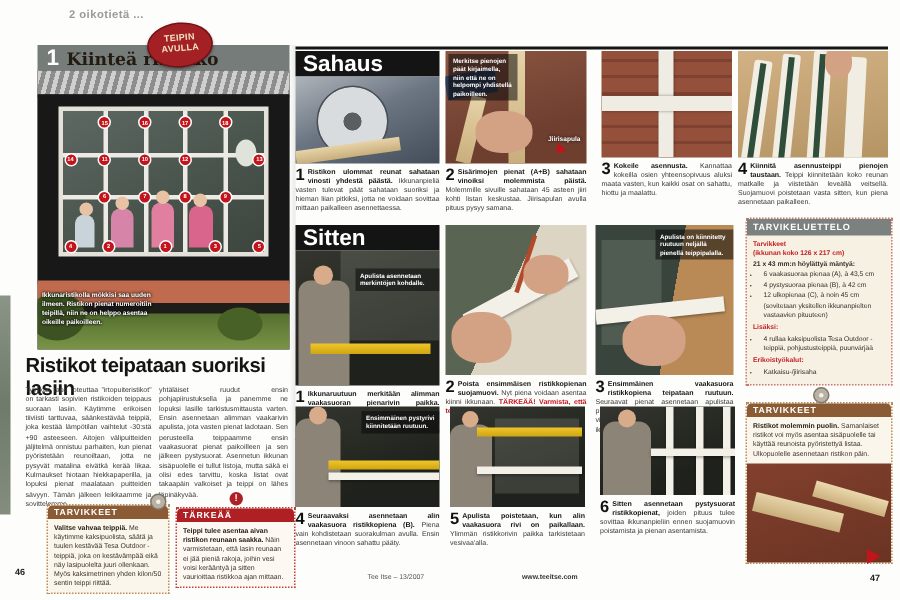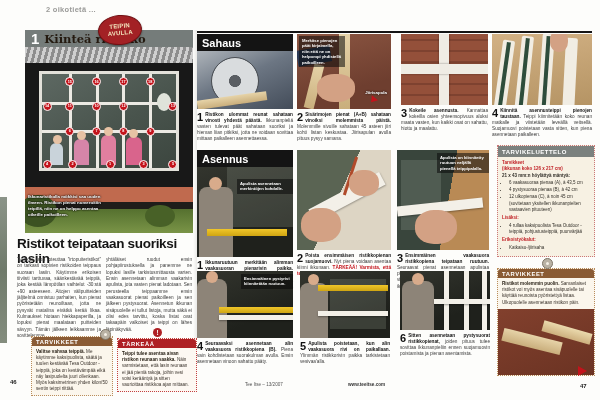--- a/index.html
+++ b/index.html
@@ -39,21 +39,21 @@
   .tape-icon{width:13px;height:10px;z-index:6;}
   .tape-icon .roll{position:absolute;left:2px;top:0;width:9px;height:9px;border-radius:50%;background:#b9b2a4;border:1px solid #7e7668;}
   .tape-icon .roll:after{content:"";position:absolute;left:2.5px;top:2.5px;width:3px;height:3px;border-radius:50%;background:#f4f0e6;}
   .excl-icon{width:9px;height:12px;z-index:6;}
   .excl-icon .c{position:absolute;left:0;top:0;width:9px;height:9px;border-radius:50%;background:#ae2024;color:#fff;font-size:6.5px;font-weight:bold;text-align:center;line-height:9px;}
   .pagenum{font-size:6px;font-weight:bold;color:#222;}
   .edge-strip{left:0;top:197px;width:7px;height:146px;background:linear-gradient(#8b9488,#6f7a6a 50%,#848d7e);}
   .gutter{left:193px;top:30px;width:4px;height:355px;background:linear-gradient(90deg,rgba(0,0,0,0) ,rgba(0,0,0,.08));}
   
   .toprule{left:197px;top:31px;width:395px;height:2px;background:#151515;}
-  .secthdr{background:#141414;color:#fff;display:flex;align-items:center;padding-left:5px;font-size:11px;font-weight:bold;box-sizing:border-box;}
+  .secthdr{background:#141414;color:#fff;display:flex;align-items:center;padding-left:5px;font-size:15px;font-weight:bold;box-sizing:border-box;}
   .photo{position:absolute;overflow:hidden;background:#8a8a8a;}
   .cap{position:absolute;font-size:4.7px;line-height:1.3;color:#3b3b3b;text-align:justify;}
   .cap .n{float:left;font-size:11px;font-weight:bold;line-height:.85;margin:1px 2px 0 0;color:#111;}
   .cap b{color:#141414;}
   .cap .red{color:#c3131b;font-weight:bold;}
   .overlay{position:absolute;background:rgba(10,10,10,.55);color:#fff;font-size:4.2px;line-height:1.3;font-weight:bold;padding:2px 3px;}
   .note-label{position:absolute;color:#fff;font-size:4.4px;font-weight:bold;text-shadow:0 0 2px #000;}
   .note-arrow{position:absolute;width:0;height:0;border-left:4px solid transparent;border-right:4px solid transparent;border-top:6px solid #c3131b;transform:rotate(40deg);}
   
   .ph-saw{background:linear-gradient(155deg,#aeb4ba 0%,#6c7683 45%,#434c59 100%);}
@@ -226,21 +226,21 @@
     </div>
   <div class="strip-w" style="left:72px;top:4px;width:12px;height:76px;transform:rotate(3deg);"></div>
   <div class="hand" style="left:58px;top:-4px;width:18px;height:22px;"></div>
 </div>
 <div class="cap" style="left:492px;top:108px;width:100px;">
   <span class="n">4</span>
   <b>Kiinnitä asennusteippi pienojen taustaan.</b>
   <span>Teippi kiinnitetään koko reunan matkalle ja viistetään leveällä veitsellä. Suojamuovi poistetaan vasta sitten, kun piena asennetaan paikalleen.</span>
 </div>
 
-<div class="abs secthdr" style="left:197px;top:150px;width:96px;height:17px;">Asennus</div>
+<div class="abs secthdr" style="left:197px;top:150px;width:96px;height:17px;">Sitten</div>
 
 <div class="photo ph-dark" style="left:197px;top:167px;width:96px;height:90px;">
   <div class="glasslight" style="left:30px;top:0;width:66px;height:60px;"></div>
   <div class="man" style="left:2px;top:20px;width:34px;height:70px;"></div>
   <div class="man-head" style="left:12px;top:10px;width:13px;height:13px;"></div>
   <div class="level" style="left:10px;top:62px;width:80px;height:7px;"></div>
   <div class="overlay" style="left:40px;top:12px;width:50px;">Apulista asennetaan merkintöjen kohdalle.</div>
 </div>
 <div class="cap" style="left:197px;top:260px;width:96px;">
   <span class="n">1</span>

